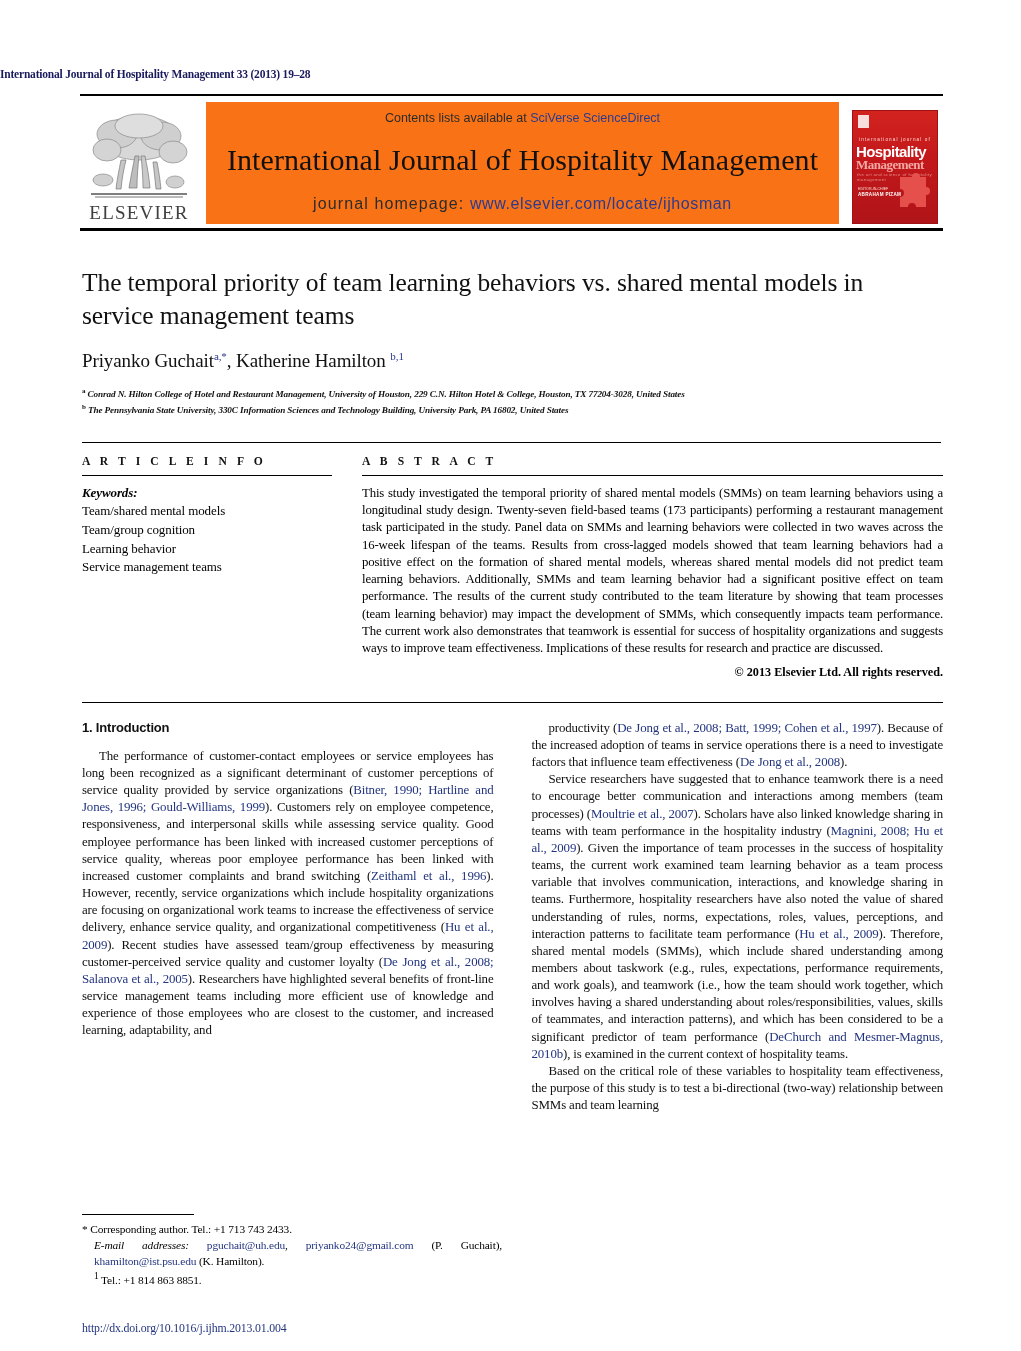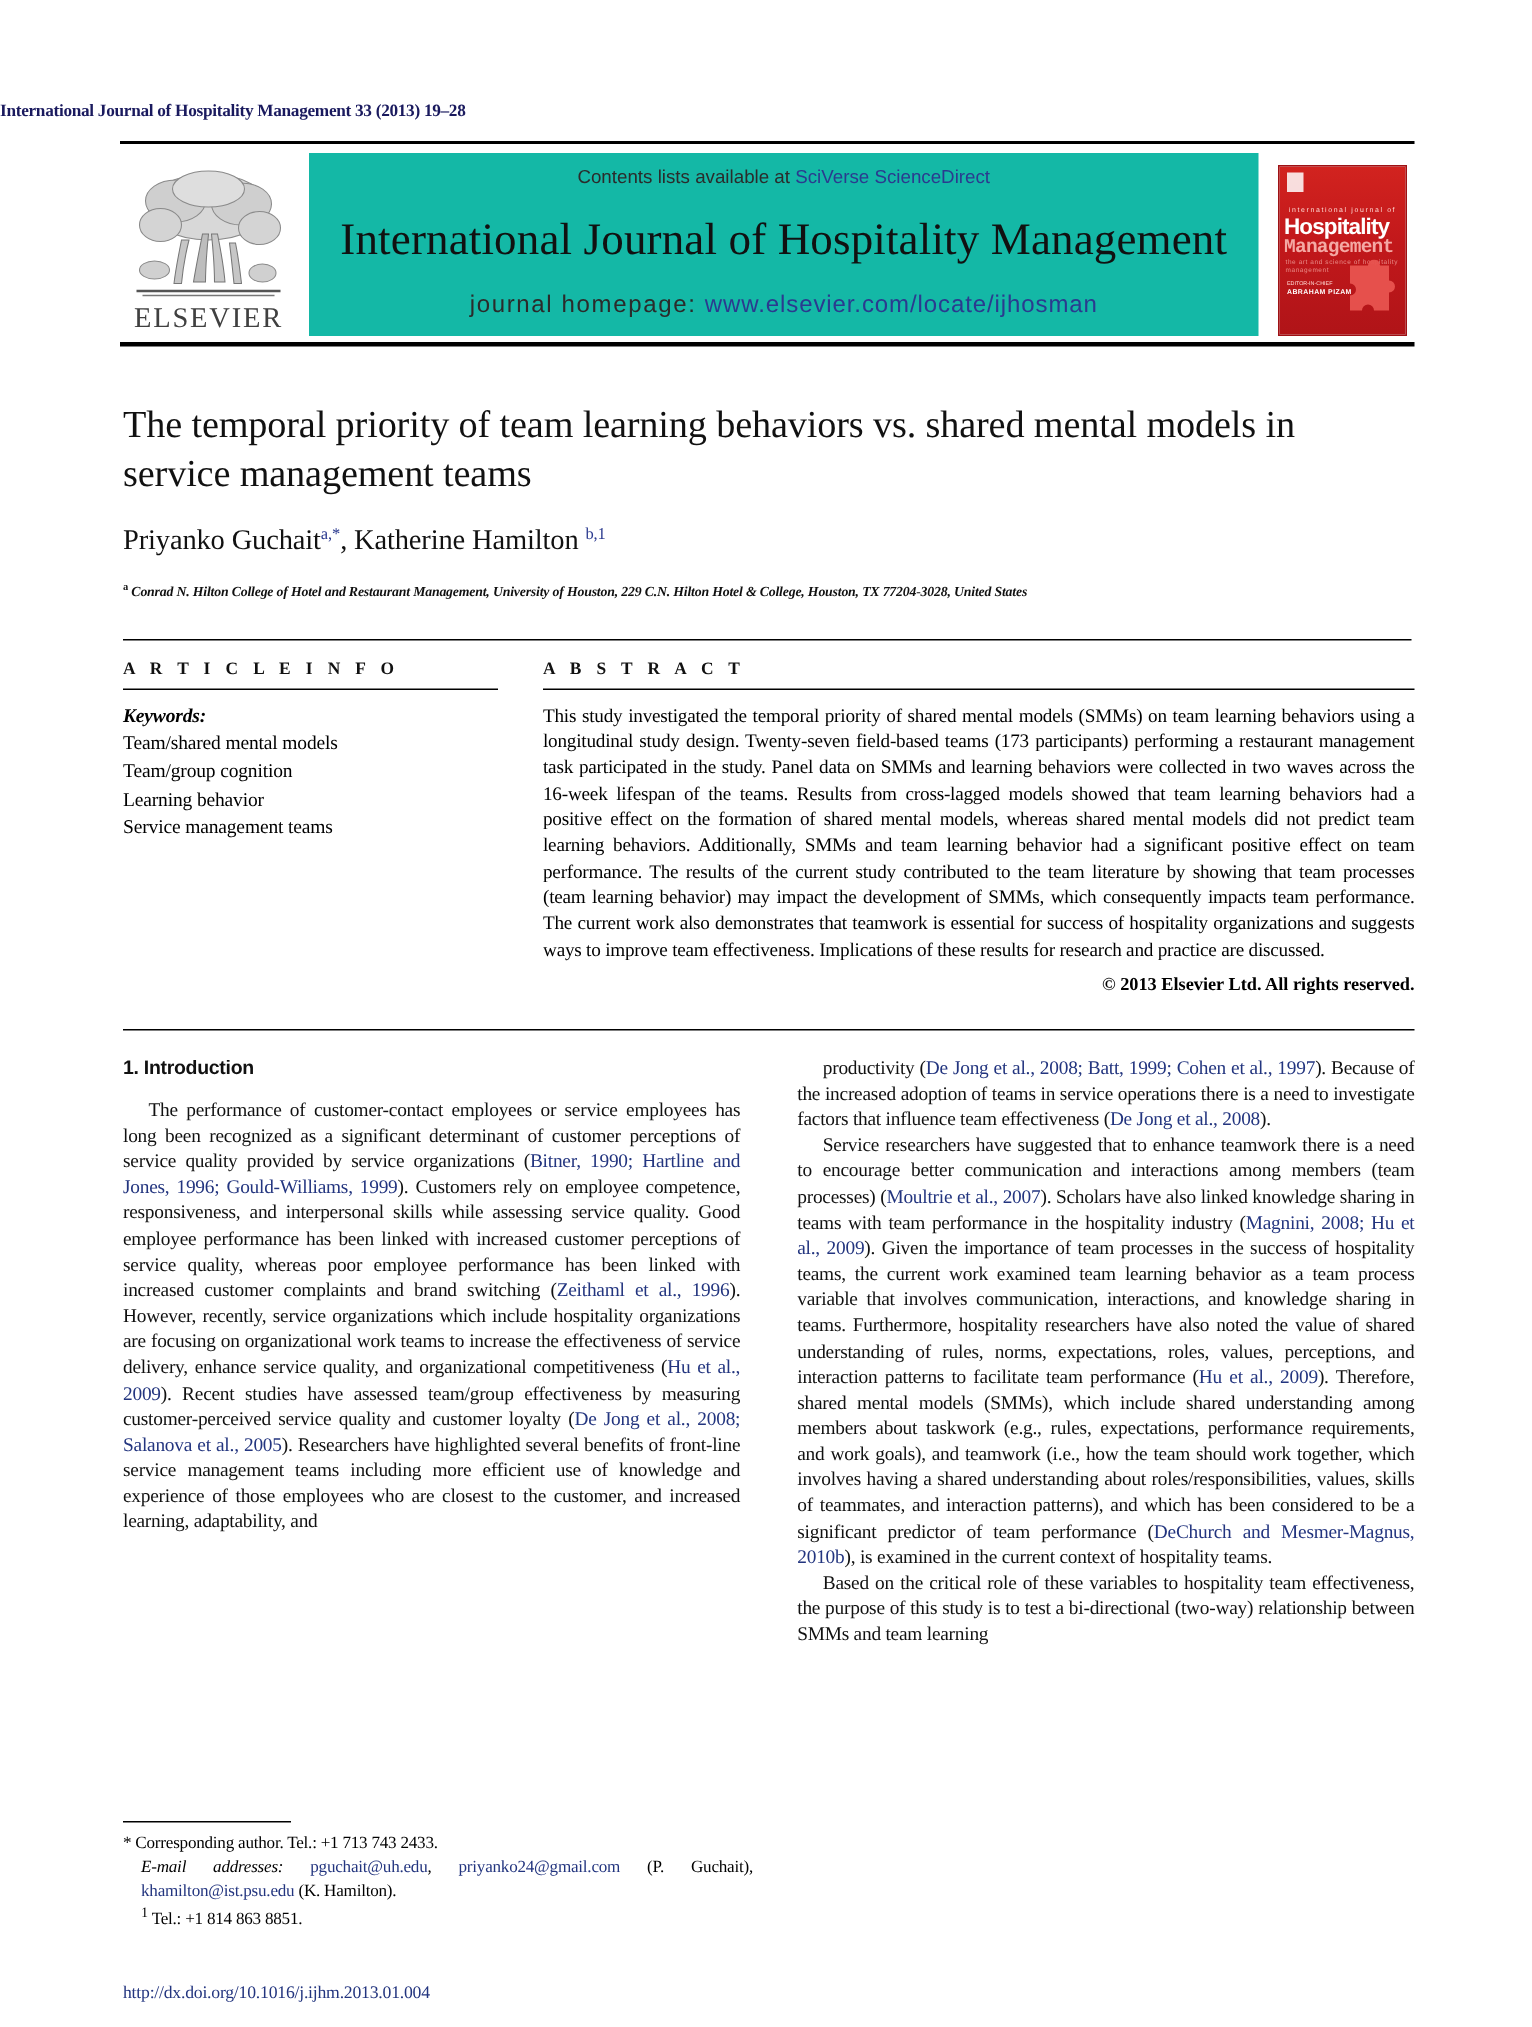--- a/index.html
+++ b/index.html
@@ -57,21 +57,21 @@
   .elsevier-word {
     font-family: "Liberation Serif", serif;
     font-size: 19px;
     letter-spacing: 1.2px;
     color: #404040;
     line-height: 1;
     margin-top: 1px;
   }
   .masthead-center {
     flex: 1 1 auto;
-    background: #14b8a6;
+    background: #f97316;
     display: flex;
     flex-direction: column;
     justify-content: space-between;
     align-items: center;
     padding: 9px 0 11px 0;
     margin: 0 8px;
   }
   .contents-line {
     font-family: "Liberation Sans", sans-serif;
     font-size: 12.5px;
@@ -116,21 +116,21 @@
     text-align: center; font-family: "Liberation Sans", sans-serif;
     font-size: 4.6px; letter-spacing: 1.1px; color: #ffd9d4;
   }
   .cover .cov-t1 {
     position: absolute; top: 33px; left: 3px; right: 3px;
     font-family: "Liberation Sans", sans-serif; font-weight: bold;
     font-size: 15px; color: #ffffff; letter-spacing: -0.6px; line-height: 1;
   }
   .cover .cov-t2 {
     position: absolute; top: 47px; left: 3px; right: 3px;
-    font-family: Liberation Mono, monospace; font-weight: bold;
+    font-family: Liberation Serif, serif; font-weight: bold;
     font-size: 13px; color: #f4a9a4; letter-spacing: -0.5px; line-height: 1;
   }
   .cover .cov-t3 {
     position: absolute; top: 61px; left: 4px; right: 4px;
     font-family: "Liberation Sans", sans-serif;
     font-size: 4.3px; color: #e98c88; letter-spacing: .4px;
   }
   .cover .cov-ed {
     position: absolute; top: 76px; left: 5px;
     font-family: "Liberation Sans", sans-serif; font-size: 3.6px;
@@ -328,20 +328,24 @@
   </div>
 
   <div class="titleblock">
     <h1 class="article-title">The temporal priority of team learning behaviors vs. shared mental models in service management teams</h1>
     <div class="authors">Priyanko Guchait<sup class="ast">a,*</sup>, Katherine Hamilton <sup>b,1</sup></div>
     <div class="affil">
       <div>
         <sup>a</sup>
         <span>Conrad N. Hilton College of Hotel and Restaurant Management, University of Houston, 229 C.N. Hilton Hotel &amp; College, Houston, TX 77204-3028, United States</span>
       </div>
+      <div>
+        <sup>b</sup>
+        <span>The Pennsylvania State University, 330C Information Sciences and Technology Building, University Park, PA 16802, United States</span>
+      </div>
     </div>
   </div>
 
   <div class="rule-top"></div>
 
   <div class="infoabs">
     <div class="col-info">
       <div class="sec-head">A R T I C L E   I N F O</div>
       <div class="hrule-thin"></div>
       <div class="kw-block">

